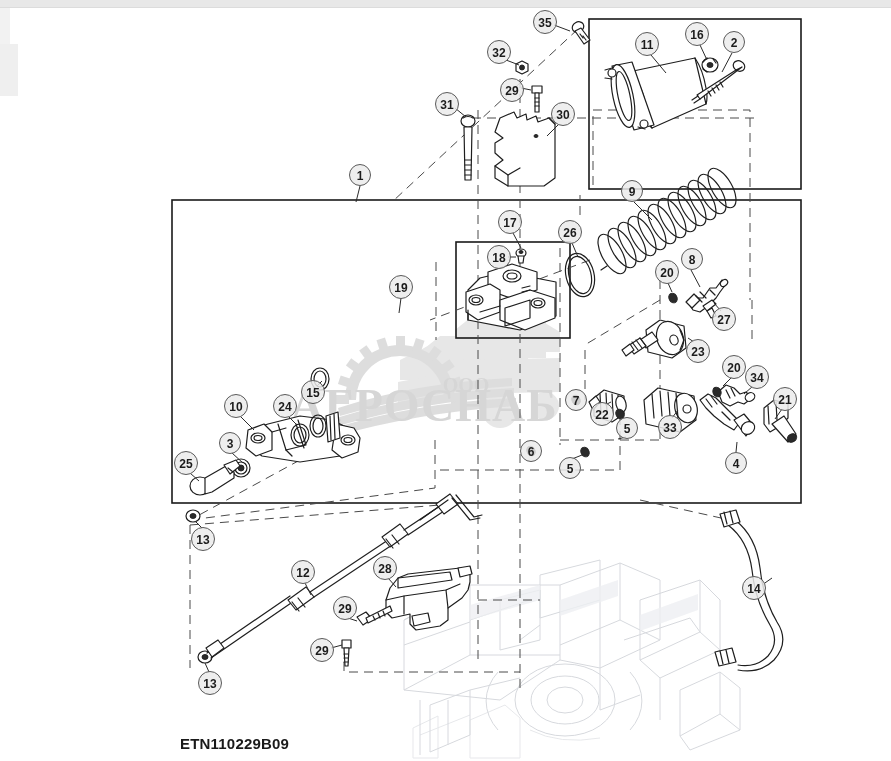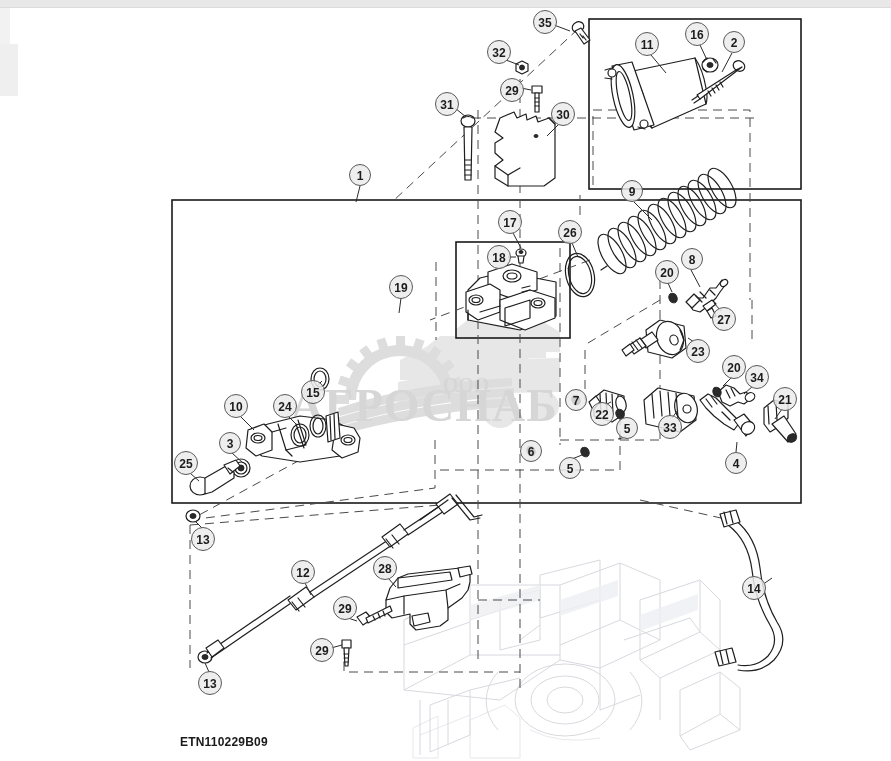--- a/index.html
+++ b/index.html
@@ -39,21 +39,21 @@
     position: absolute;
     left: 0; top: 0;
     width: 891px;
     height: 761px;
   }
   #dwg-code {
     position: absolute;
     left: 180px;
     top: 735px;
     font-family: "Liberation Sans", sans-serif;
-    font-size: 12px;
+    font-size: 15px;
     font-weight: bold;
     color: #1a1a1a;
     letter-spacing: 0.2px;
     white-space: nowrap;
   }
   .callout-label {
     font-family: "Liberation Sans", sans-serif;
     font-size: 12px;
     font-weight: bold;
     fill: #1c1c1c;

